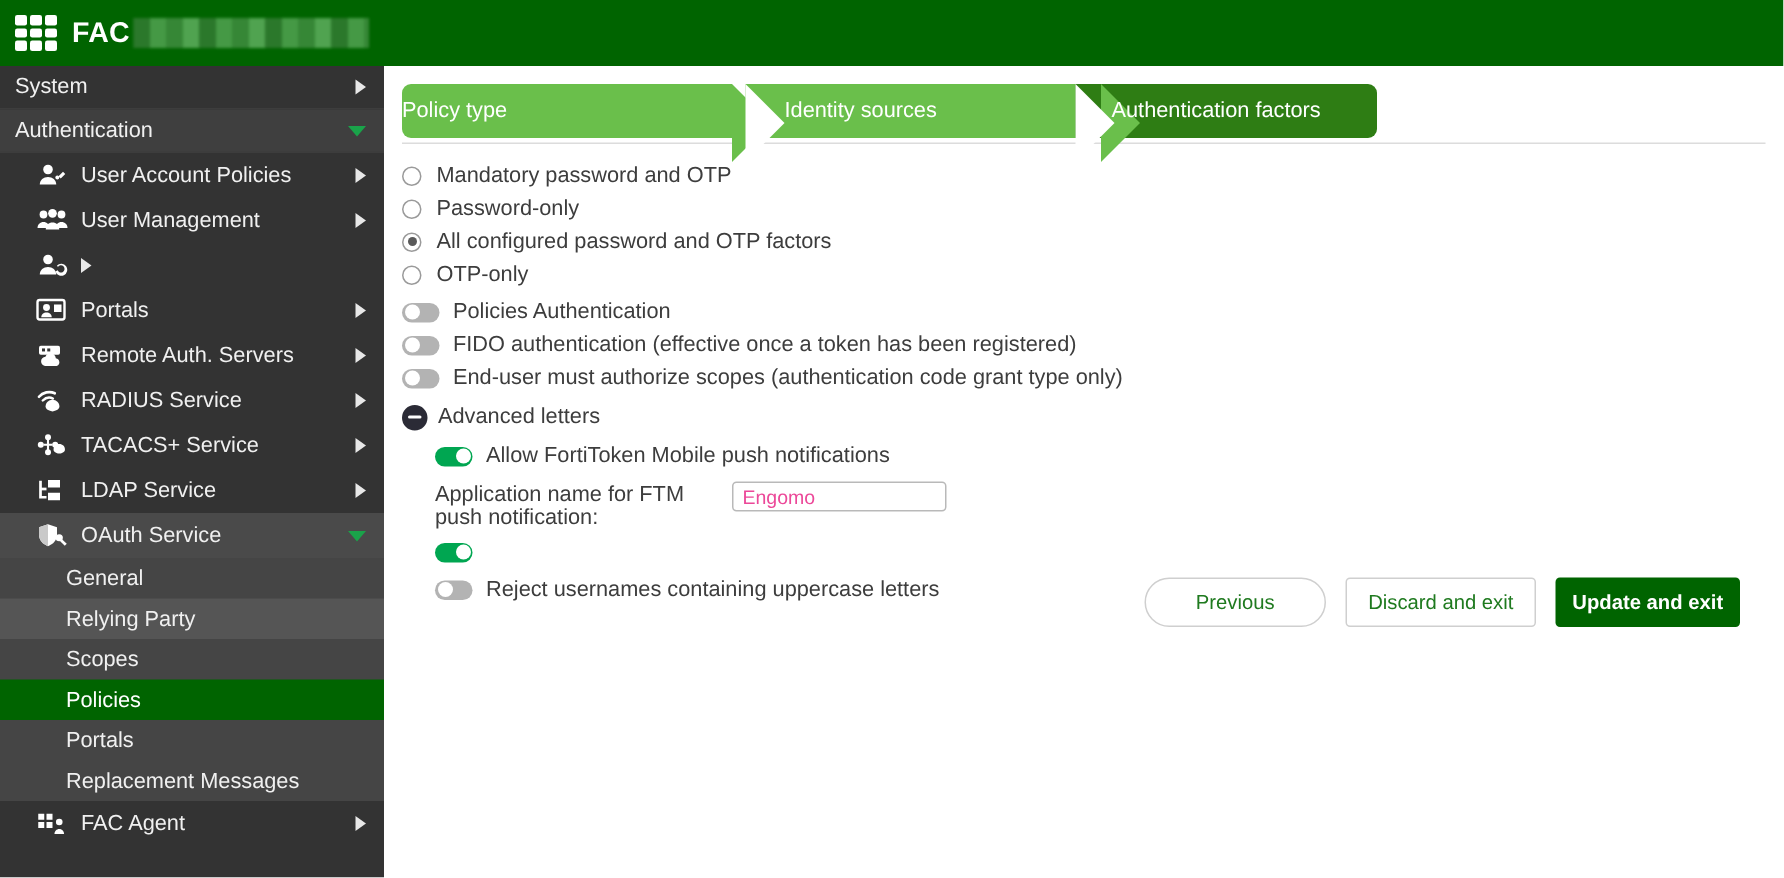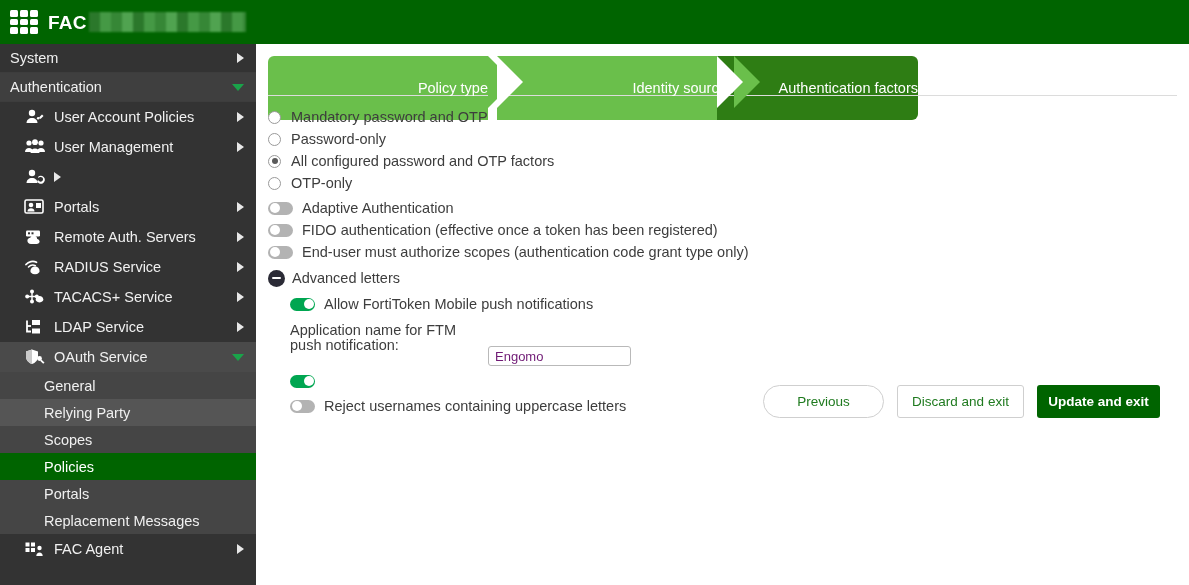--- a/index.html
+++ b/index.html
@@ -97,22 +97,22 @@
   .sub-item.active { background: #006400; color: #ffffff; }
 
   
   .content {
     position: absolute; left: 256px; top: 44px;
     width: 933px; height: 541px; background: #ffffff;
   }
 
   .wizard { position: relative; height: 52px; margin: 12px 0 0 12px; }
   .step {
-    position: absolute; top: 0; height: 64px;
-    display: flex; align-items: center; justify-content: flex-end;
+    position: absolute; top: 0; height: 36px;
+    display: flex; align-items: center; justify-content: flex-start;
     color: #ffffff; font-size: 14.5px;
   }
   .step .txt { position: relative; z-index: 3; }
   .step1 {
     left: 0; width: 220px; background: #6abf4b;
     border-radius: 6px 0 0 6px;
   }
   .step1:after {
     content: ""; position: absolute; right: -26px; top: 0;
     width: 0; height: 0; z-index: 2;
@@ -202,23 +202,23 @@
     display: flex; align-items: flex-start;
     margin: 6px 0 4px 22px;
   }
   .ftm-label {
     width: 198px; color: #3d3d3d; font-size: 14.5px;
     line-height: 15px; padding-top: 2px;
   }
   .ftm-input {
     width: 143px; height: 20px;
     border: 1px solid #b9b9b9; border-radius: 3px;
-    background: #ffffff; color: #701a75;
+    background: #ffffff; color: #ec4899;
     font-family: "Liberation Sans", sans-serif;
-    font-size: 13px; padding: 0 6px; outline: none; margin-top: 25px;
+    font-size: 13px; padding: 0 6px; outline: none;
   }
 
   .actions {
     position: absolute; right: 29px; top: 341px;
     display: flex; align-items: flex-start; gap: 13px;
   }
   .btn {
     font-family: "Liberation Sans", sans-serif;
     font-size: 13.5px; cursor: pointer;
     display: flex; align-items: center; justify-content: center;
@@ -457,21 +457,21 @@
         <span class="radio on"></span>
         <span>All configured password and OTP factors</span>
       </div>
       <div class="row">
         <span class="radio"></span>
         <span>OTP-only</span>
       </div>
 
       <div class="row" style="margin-top:3px">
         <span class="toggle"></span>
-        <span>Adaptive Authentication</span>
+        <span>Policies Authentication</span>
       </div>
       <div class="row">
         <span class="toggle"></span>
         <span>FIDO authentication (effective once a token has been registered)</span>
       </div>
       <div class="row">
         <span class="toggle"></span>
         <span>End-user must authorize scopes (authentication code grant type only)</span>
       </div>
 

